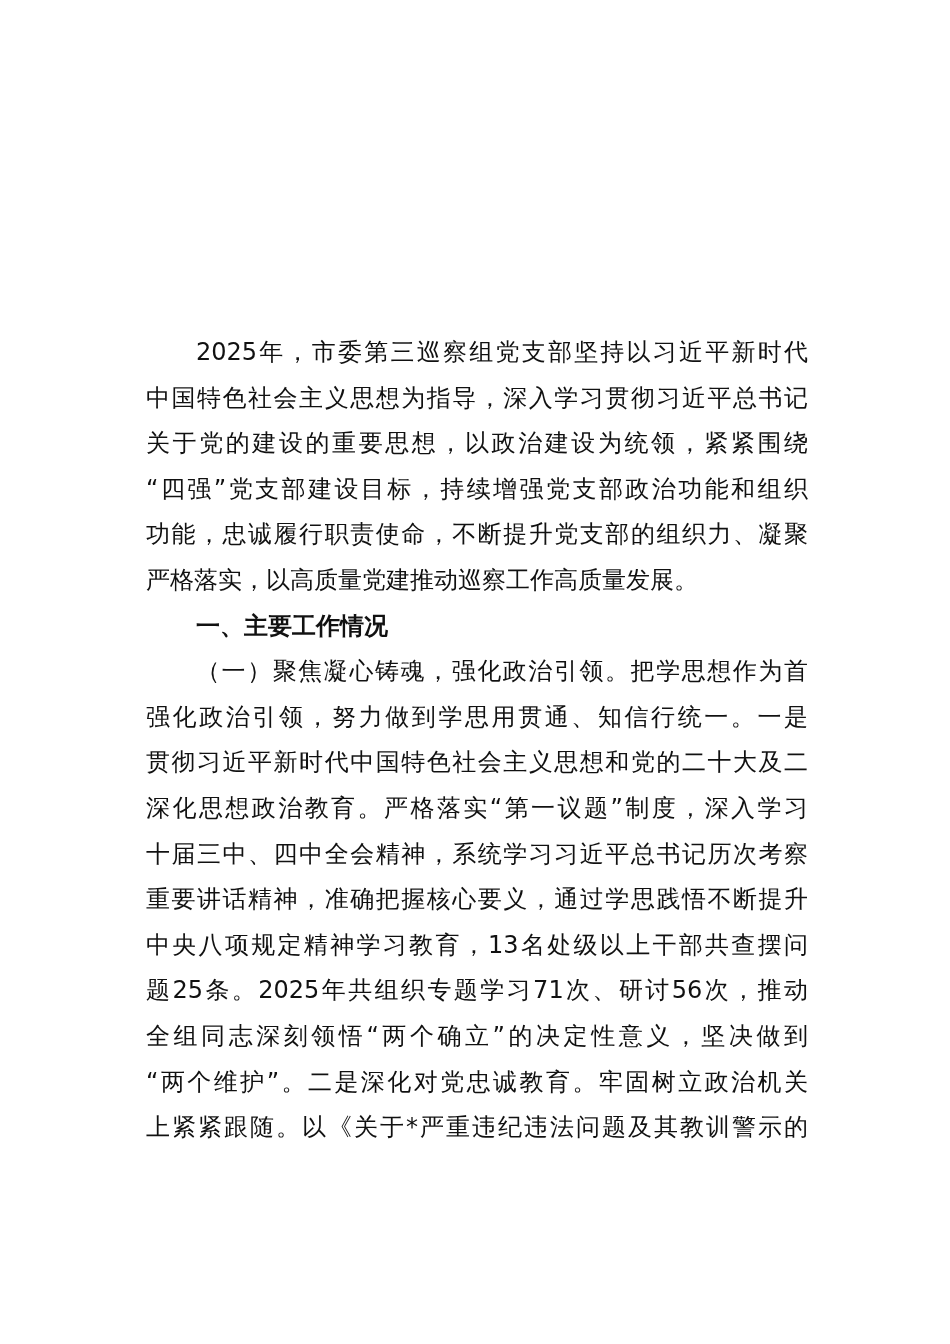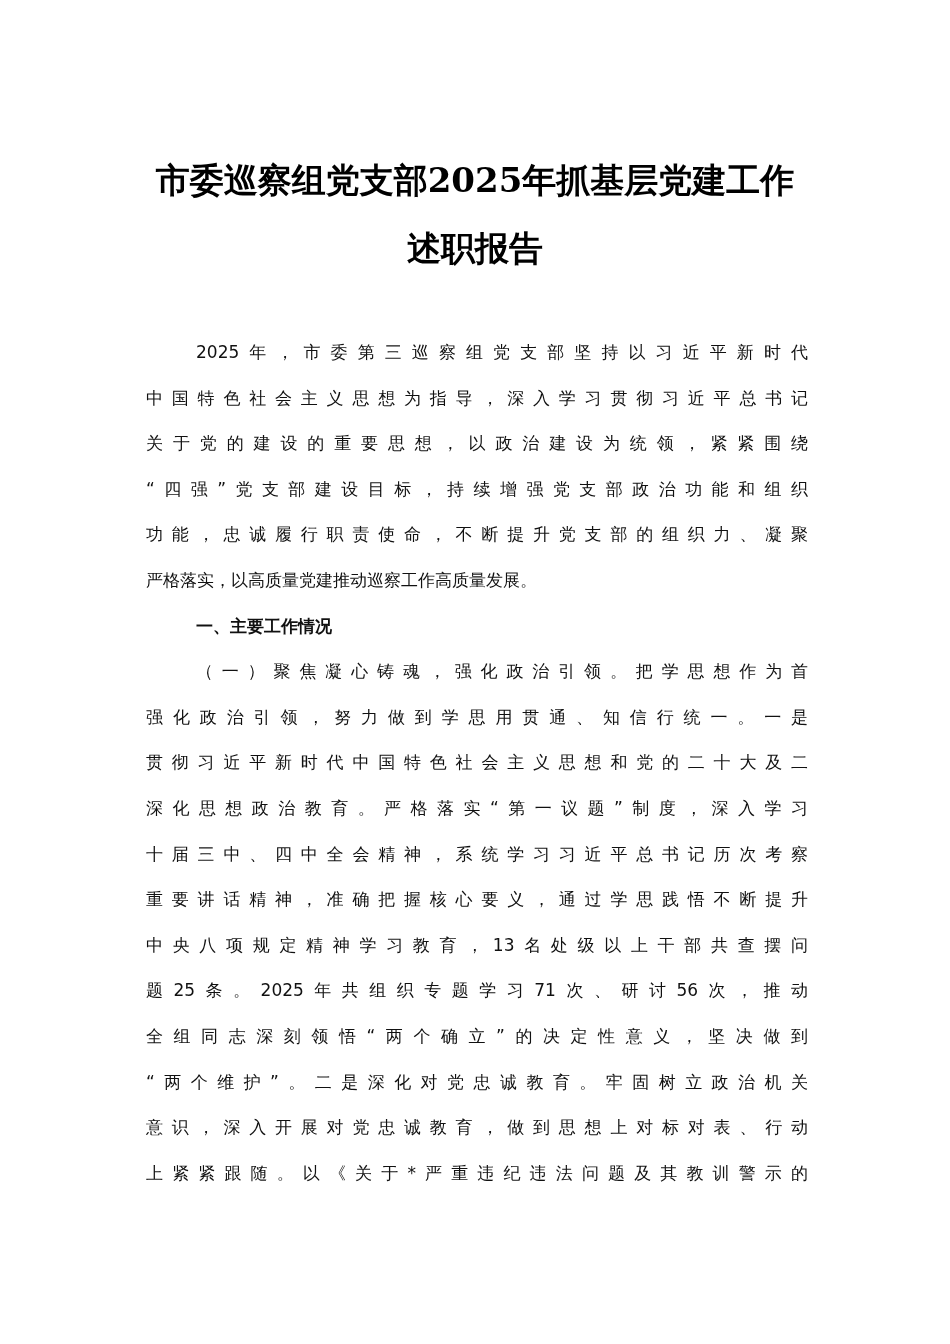--- a/index.html
+++ b/index.html
@@ -41,21 +41,21 @@
   .body-lines {
     position: absolute;
     left: 146px;
     top: 330px;
     width: 662px;
   }
   .line {
     display: block;
     height: 45.6px;
     line-height: 45.6px;
-    font-size: 17px;
+    font-size: 24px;
     white-space: nowrap;
     text-align: justify;
     text-align-last: justify;
     color: #111;
     font-family: "DejaVu Sans", "Liberation Sans", sans-serif;
     font-weight: normal;
   }
   .line.indent { padding-left: 50px; }
   .line.last { text-align-last: left; }
   .line.heading {
@@ -63,24 +63,20 @@
     text-align-last: left;
     font-family: "DejaVu Sans", "Liberation Sans", sans-serif;
   }
   .bold { font-weight: normal; }
 </style>
 </head>
 <body>
 
 <div class="page">
 
-  <div class="title-wrap">
-    <span class="title-line">市委巡察组党支部2025年抓基层党建工作</span>
-    <span class="title-line">述职报告</span>
-  </div>
 
   <div class="body-lines">
     <span class="line indent">2025年，市委第三巡察组党支部坚持以习近平新时代</span>
     <span class="line">中国特色社会主义思想为指导，深入学习贯彻习近平总书记</span>
     <span class="line">关于党的建设的重要思想，以政治建设为统领，紧紧围绕</span>
     <span class="line">“四强”党支部建设目标，持续增强党支部政治功能和组织</span>
     <span class="line">功能，忠诚履行职责使命，不断提升党支部的组织力、凝聚</span>
     <span class="line last">严格落实，以高质量党建推动巡察工作高质量发展。</span>
 
     <span class="line indent heading">一、主要工作情况</span>
@@ -88,17 +84,16 @@
     <span class="line indent"><span class="bold">（一）聚焦凝心铸魂，强化政治引领。</span><span>把学思想作为首</span></span>
     <span class="line">强化政治引领，努力做到学思用贯通、知信行统一。一是</span>
     <span class="line">贯彻习近平新时代中国特色社会主义思想和党的二十大及二</span>
     <span class="line">深化思想政治教育。严格落实“第一议题”制度，深入学习</span>
     <span class="line">十届三中、四中全会精神，系统学习习近平总书记历次考察</span>
     <span class="line">重要讲话精神，准确把握核心要义，通过学思践悟不断提升</span>
     <span class="line">中央八项规定精神学习教育，13名处级以上干部共查摆问</span>
     <span class="line">题25条。2025年共组织专题学习71次、研讨56次，推动</span>
     <span class="line">全组同志深刻领悟“两个确立”的决定性意义，坚决做到</span>
     <span class="line">“两个维护”。二是深化对党忠诚教育。牢固树立政治机关</span>
-    <span class="line">意识，深入开展对党忠诚教育，做到思想上对标对表、行动</span>
     <span class="line">上紧紧跟随。以《关于*严重违纪违法问题及其教训警示的</span>
   </div>
 
 </div>
 
 </body></html>

